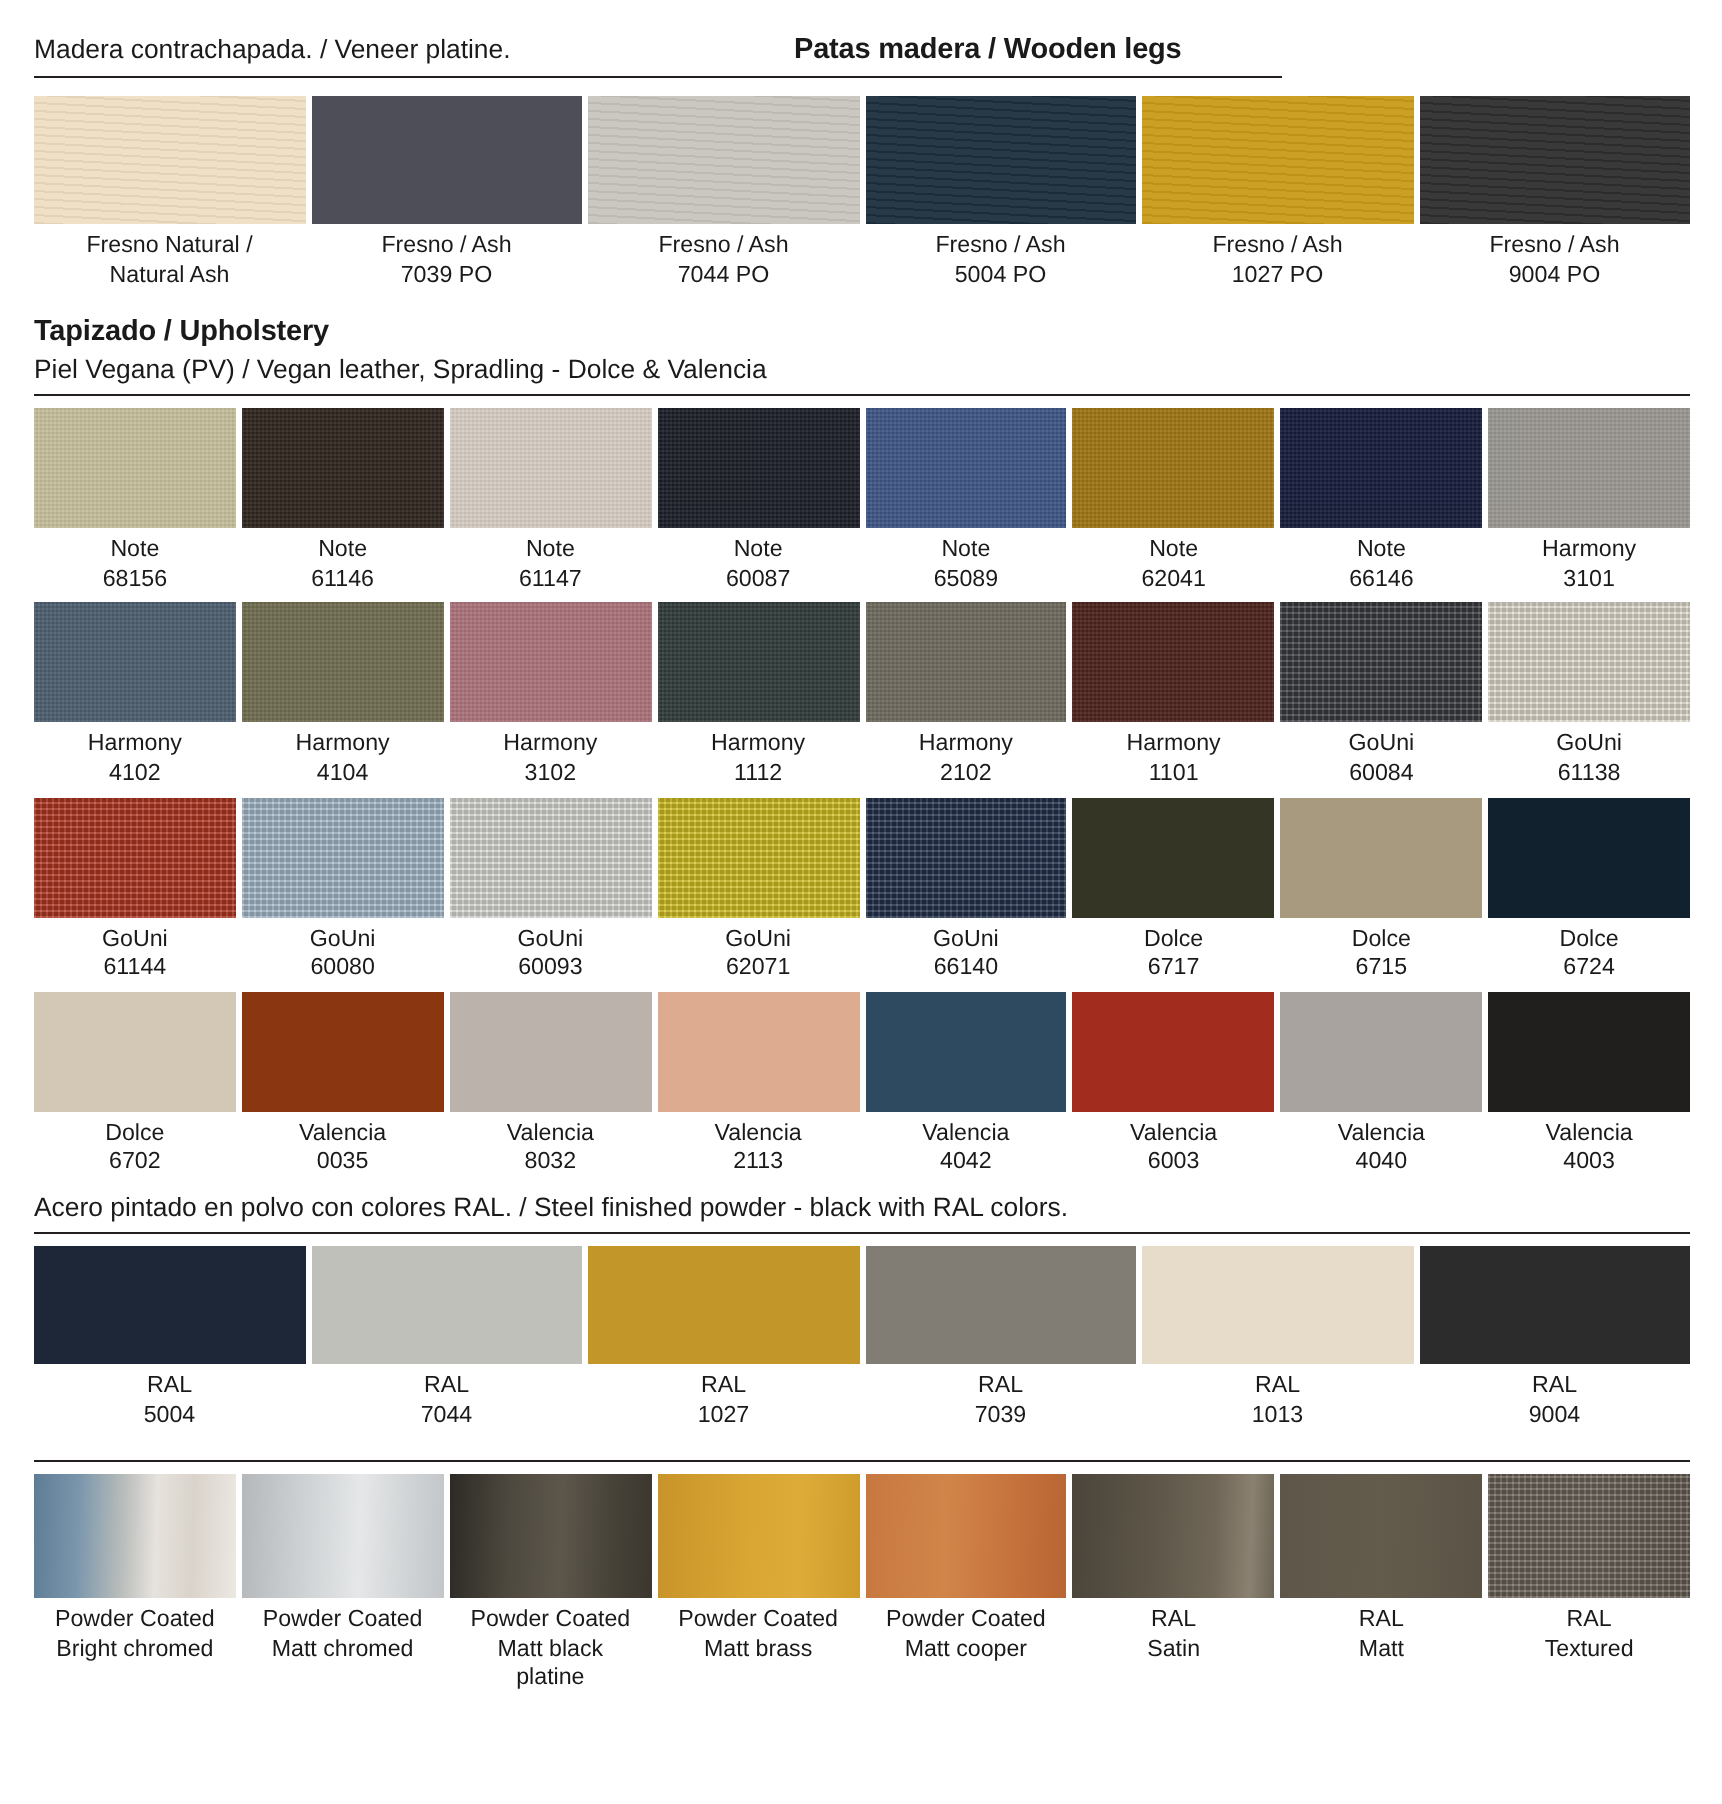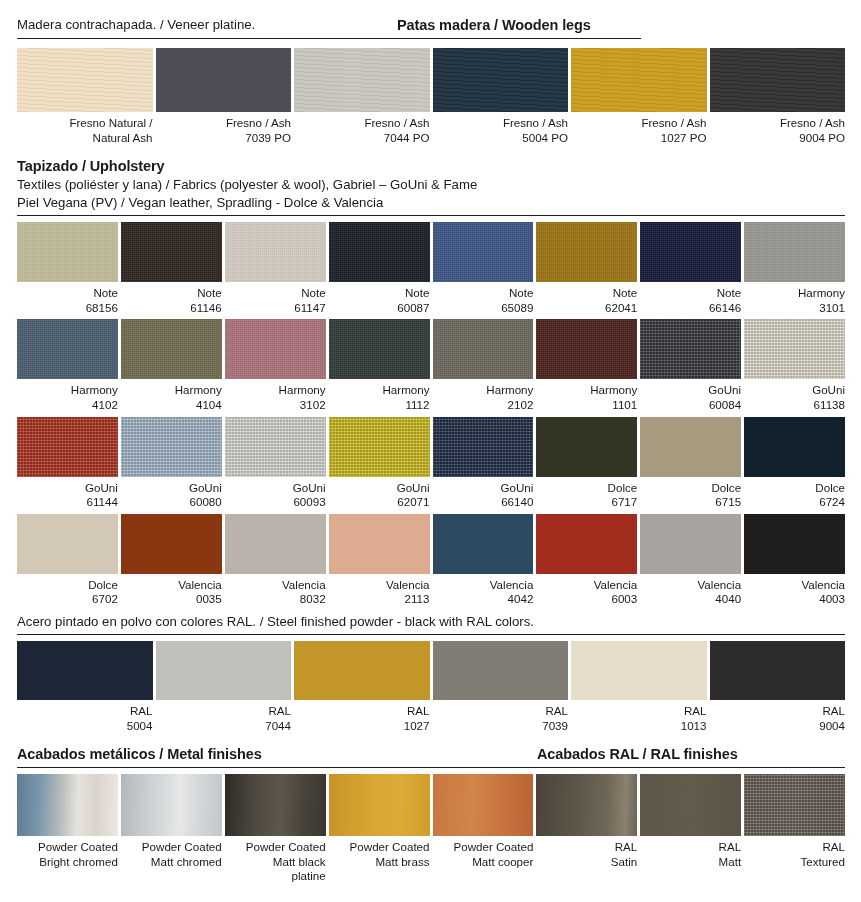--- a/index.html
+++ b/index.html
@@ -93,21 +93,21 @@
     pointer-events: none;
   }
   .tex-flat::after { content: ""; position: absolute; inset: 0; pointer-events: none; }
   .tex-gloss::after {
     content: "";
     position: absolute; inset: 0;
     pointer-events: none;
   }
 
   .label {
-    text-align: right;
+    text-align: center;
     font-size: 11.6px;
     line-height: 14.6px;
     color: #1a1a1a;
     padding-top: 4px;
     white-space: pre-line;
   }
 
   .spacer-2  { height: 2px; }
   .spacer-6  { height: 6px; }
   .spacer-9  { height: 9px; }
@@ -163,21 +163,20 @@
         <div class="chip wood tex-wood" style="background: rgb(46, 46, 46);"></div>
         <div class="label">Fresno / Ash
 9004 PO</div>
       </div>
     </div>
 
   <div class="spacer-12"></div>
 
   <div class="sec-head">
     <div class="h-title">Tapizado / Upholstery</div>
-    <div class="h-sub">Textiles (poliéster y lana) / Fabrics (polyester &amp; wool), Gabriel – GoUni &amp; Fame</div>
     <div class="h-sub">Piel Vegana (PV) / Vegan leather, Spradling - Dolce &amp; Valencia</div>
     <div class="rule full"></div>
   </div>
   <div class="spacer-6"></div>
   <div id="uph-rows">
       <div class="grid" style="margin-bottom: 4px;">
         <div class="cell">
           <div class="chip fabric tex-weave" style="background: rgb(195, 189, 154);"></div>
           <div class="label">Note
 68156</div>
@@ -382,28 +381,20 @@
       <div class="cell">
         <div class="chip ral tex-flat" style="background: rgb(44, 44, 44);"></div>
         <div class="label">RAL
 9004</div>
       </div>
     </div>
 
   <div class="spacer-12"></div>
 
   <div class="sec-head">
-    <div class="head-row">
-      <div class="head-col-left" style="flex:0 0 520px;">
-        <div class="h-title">Acabados metálicos / Metal finishes</div>
-      </div>
-      <div class="head-col-right">
-        <div class="h-title">Acabados RAL / RAL finishes</div>
-      </div>
-    </div>
     <div class="rule full"></div>
   </div>
   <div class="spacer-6"></div>
   <div class="grid" id="finishes-grid">
       <div class="cell">
         <div class="chip metal tex-gloss" style="background: linear-gradient(92deg, rgb(95, 124, 150) 0%, rgb(122, 150, 172) 22%, rgb(185, 189, 187) 44%, rgb(230, 226, 221) 60%, rgb(217, 211, 203) 78%, rgb(236, 232, 226) 100%);"></div>
         <div class="label">Powder Coated
 Bright chromed</div>
       </div>
       <div class="cell">

